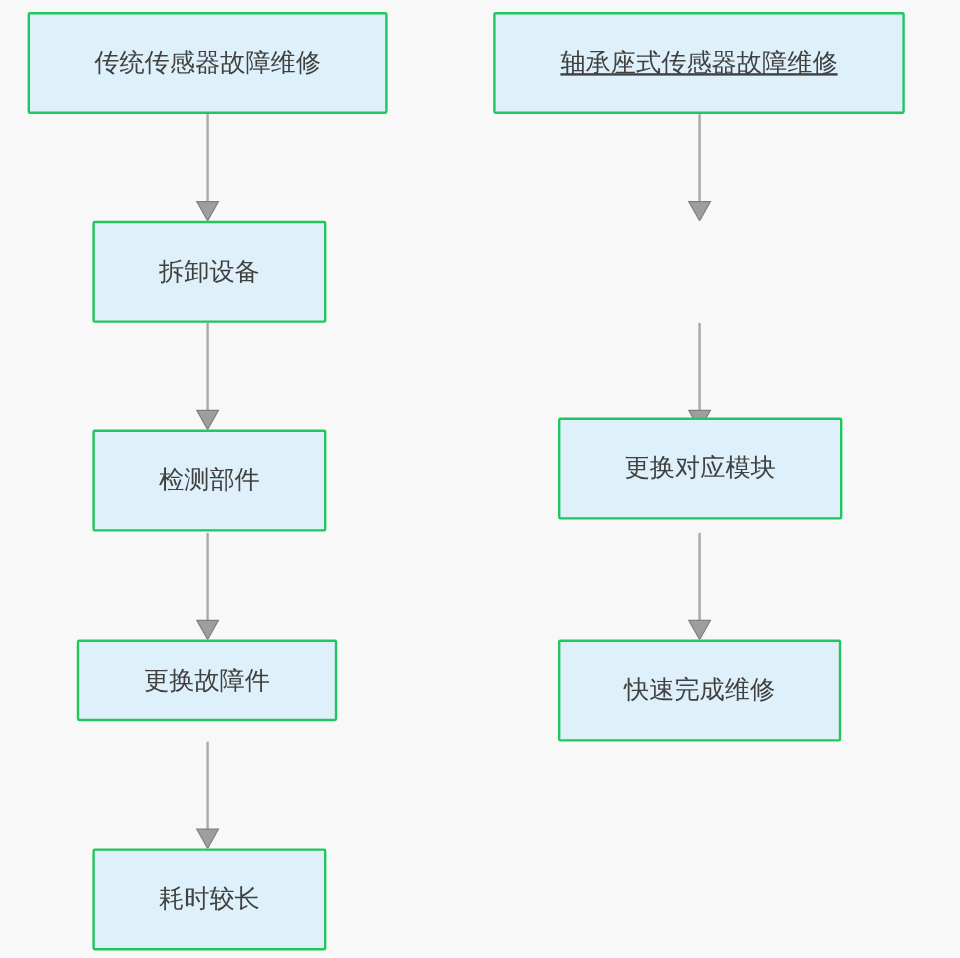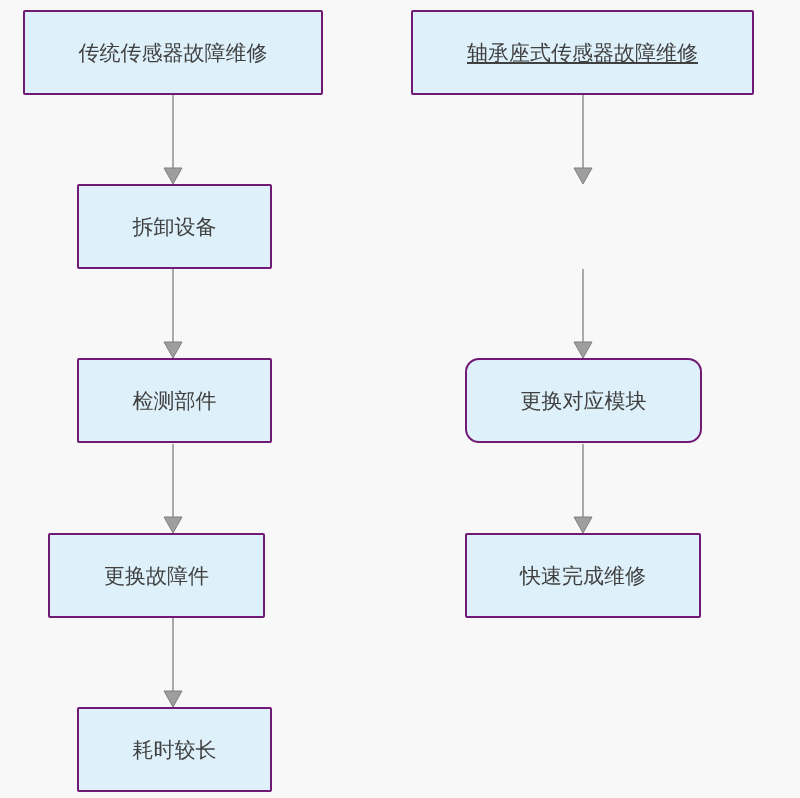--- a/index.html
+++ b/index.html
@@ -11,41 +11,41 @@
     position: relative;
     width: 800px;
     height: 798px;
     background: #f8f8f8;
     overflow: hidden;
   }
   .node {
     position: absolute;
     box-sizing: border-box;
     background: #def1fb;
-    border: 2px solid #701a75;
+    border: 2px solid #22c55e;
     border-radius: 2px;
     display: flex;
     align-items: center;
     justify-content: center;
     color: #404040;
     font-size: 21px;
     line-height: 1;
     text-align: center;
     white-space: nowrap;
   }
   
   .n-l1 { left: 23px;  top: 10px;  width: 300px; height: 85px; }
   .n-l2 { left: 77px;  top: 184px; width: 195px; height: 85px; text-align: center; }
   .n-l3 { left: 77px;  top: 358px; width: 195px; height: 85px; }
-  .n-l4 { left: 48px;  top: 533px; width: 217px; height: 85px; }
+  .n-l4 { left: 64px;  top: 533px; width: 217px; height: 68px; }
   .n-l5 { left: 77px;  top: 707px; width: 195px; height: 85px; }
   
   .n-r1 { left: 411px; top: 10px;  width: 343px; height: 85px; text-decoration: underline; }
   .n-r2 { left: 444px; top: 184px; width: 278px; height: 85px; }
-  .n-r3 { left: 465px; top: 358px; width: 237px; height: 85px; border-radius: 14px; }
+  .n-r3 { left: 465px; top: 348px; width: 237px; height: 85px; }
   .n-r4 { left: 465px; top: 533px; width: 236px; height: 85px; }
   
   .arrow { position: absolute; width: 22px; height: 89px; }
   .arrow line    { stroke: #a9a9a9; stroke-width: 2; }
   .arrow polygon { fill: #9e9e9e; stroke: #7f7f7f; stroke-width: 1; }
   .a-l1 { left: 162px; top: 95px;  }
   .a-l2 { left: 162px; top: 269px; }
   .a-l3 { left: 162px; top: 444px; }
   .a-l4 { left: 162px; top: 618px; }
   .a-r1 { left: 572px; top: 95px;  }

